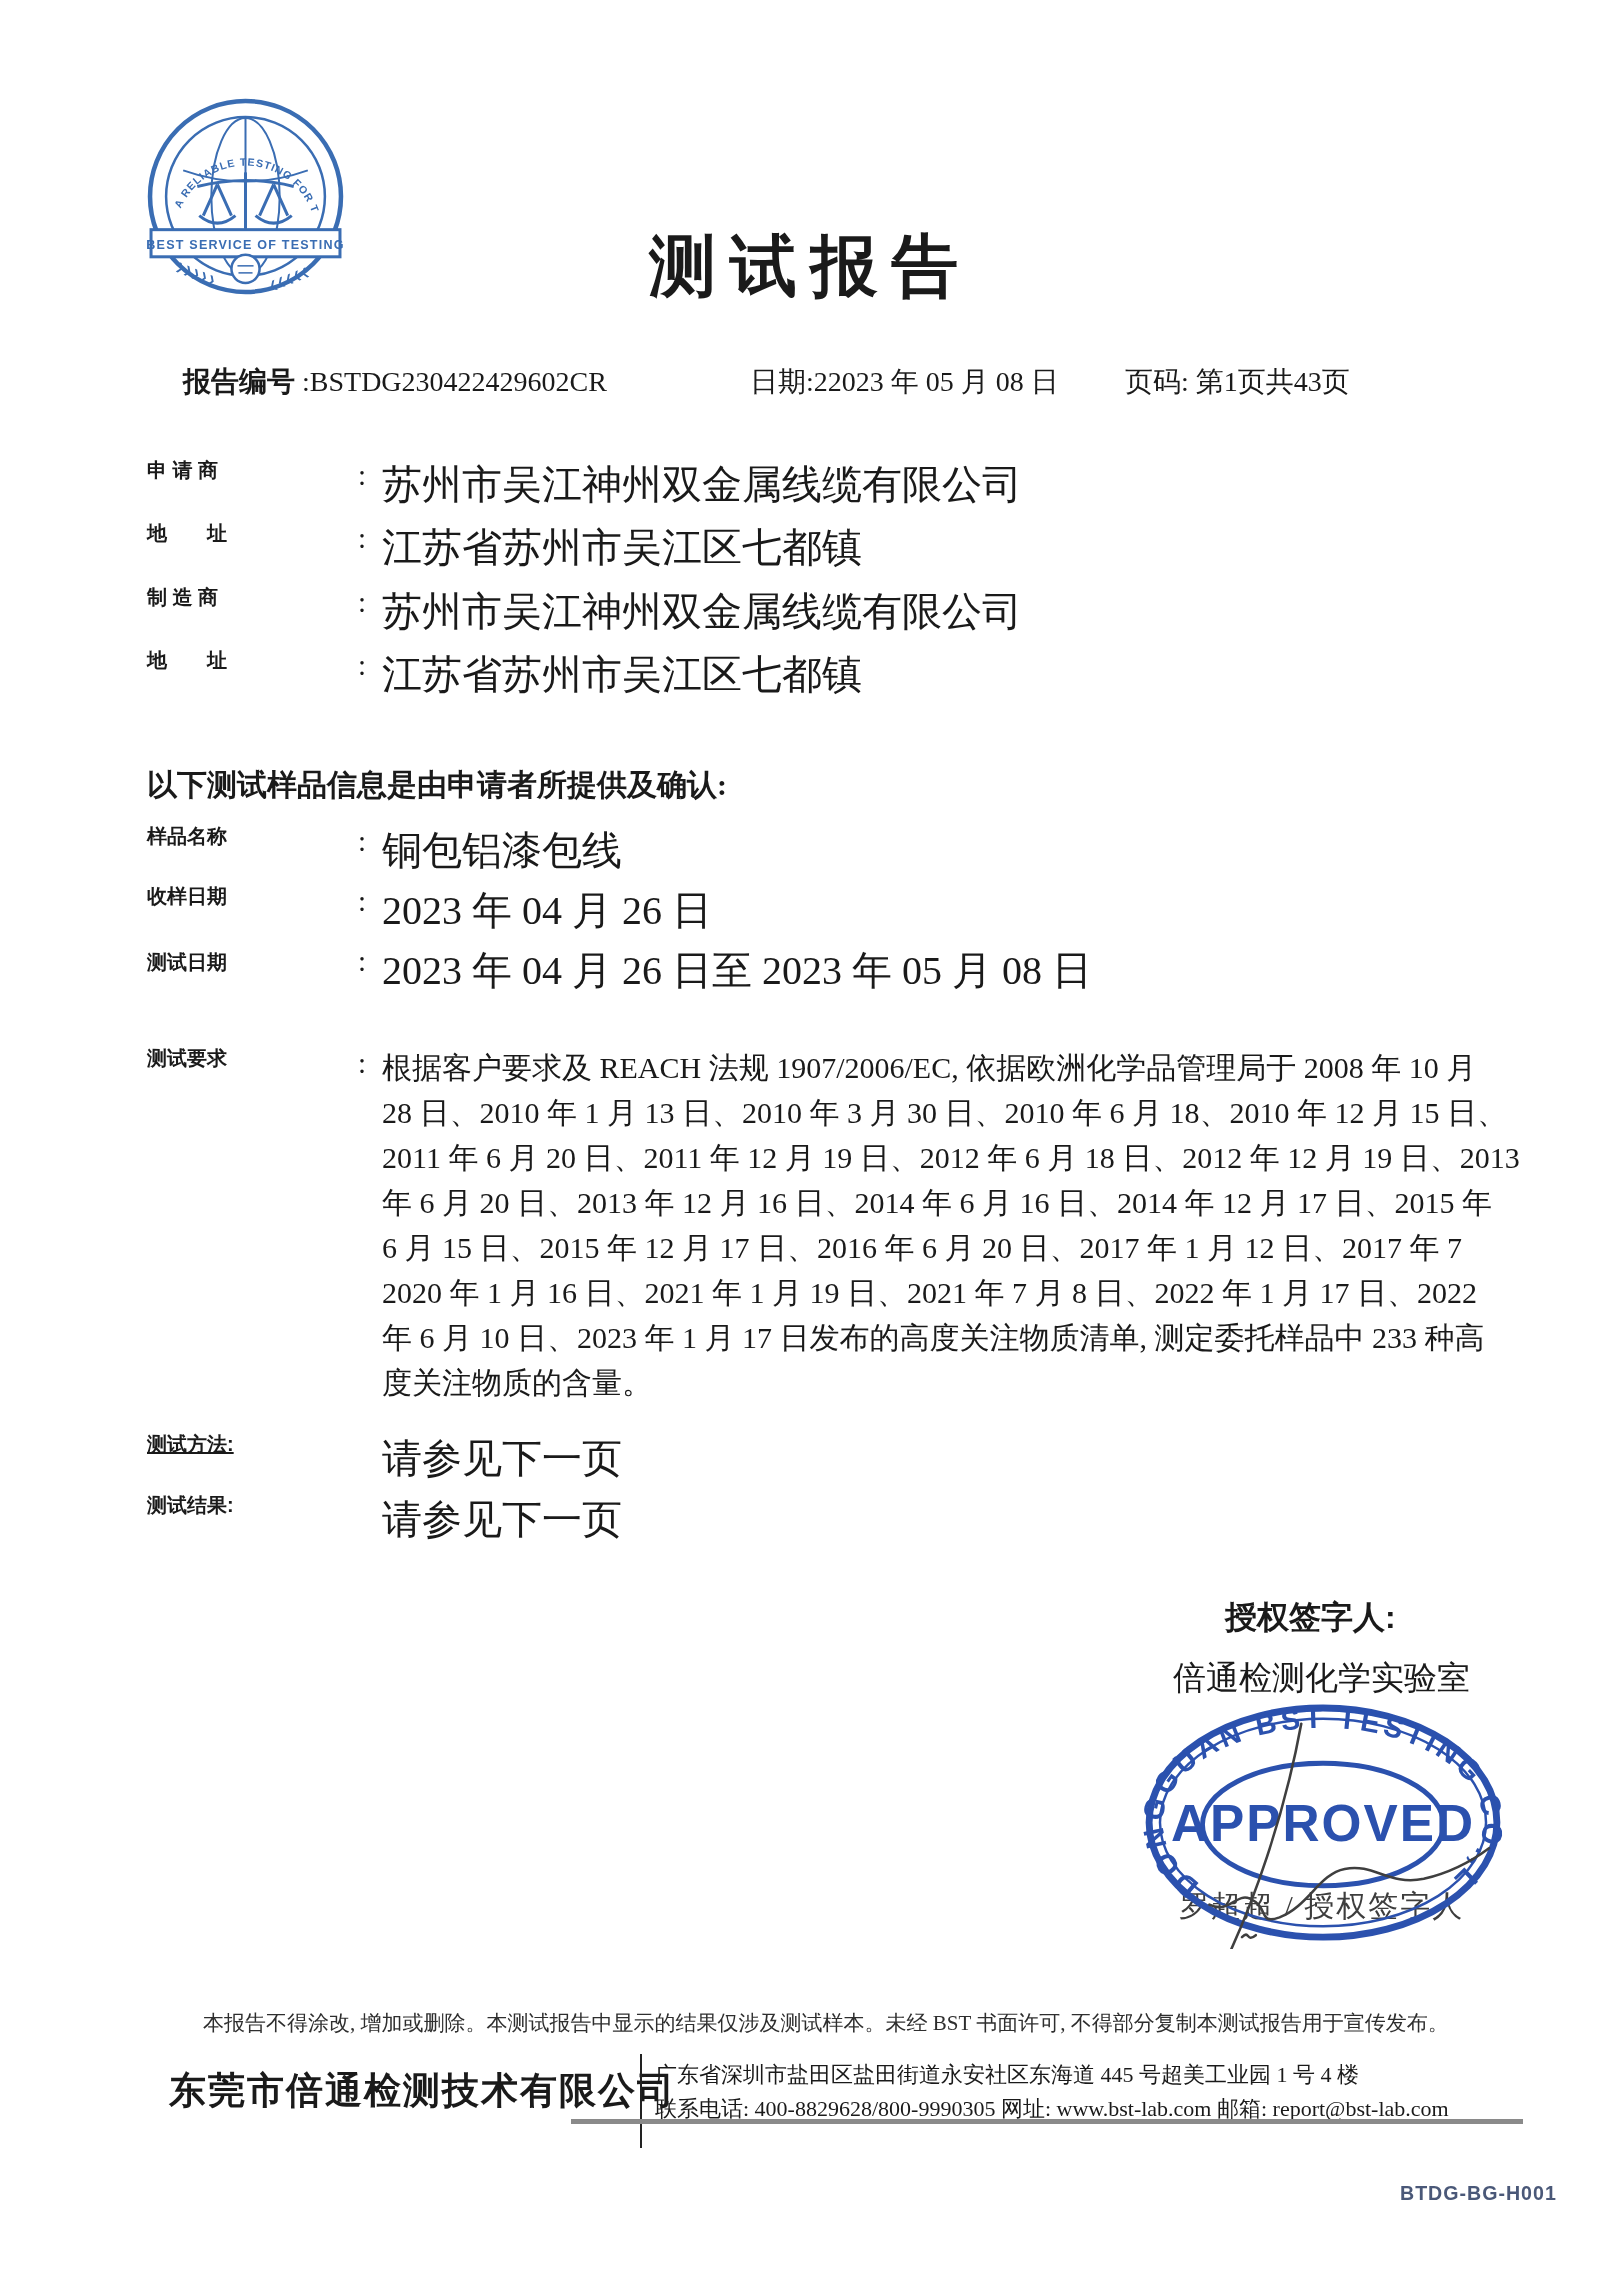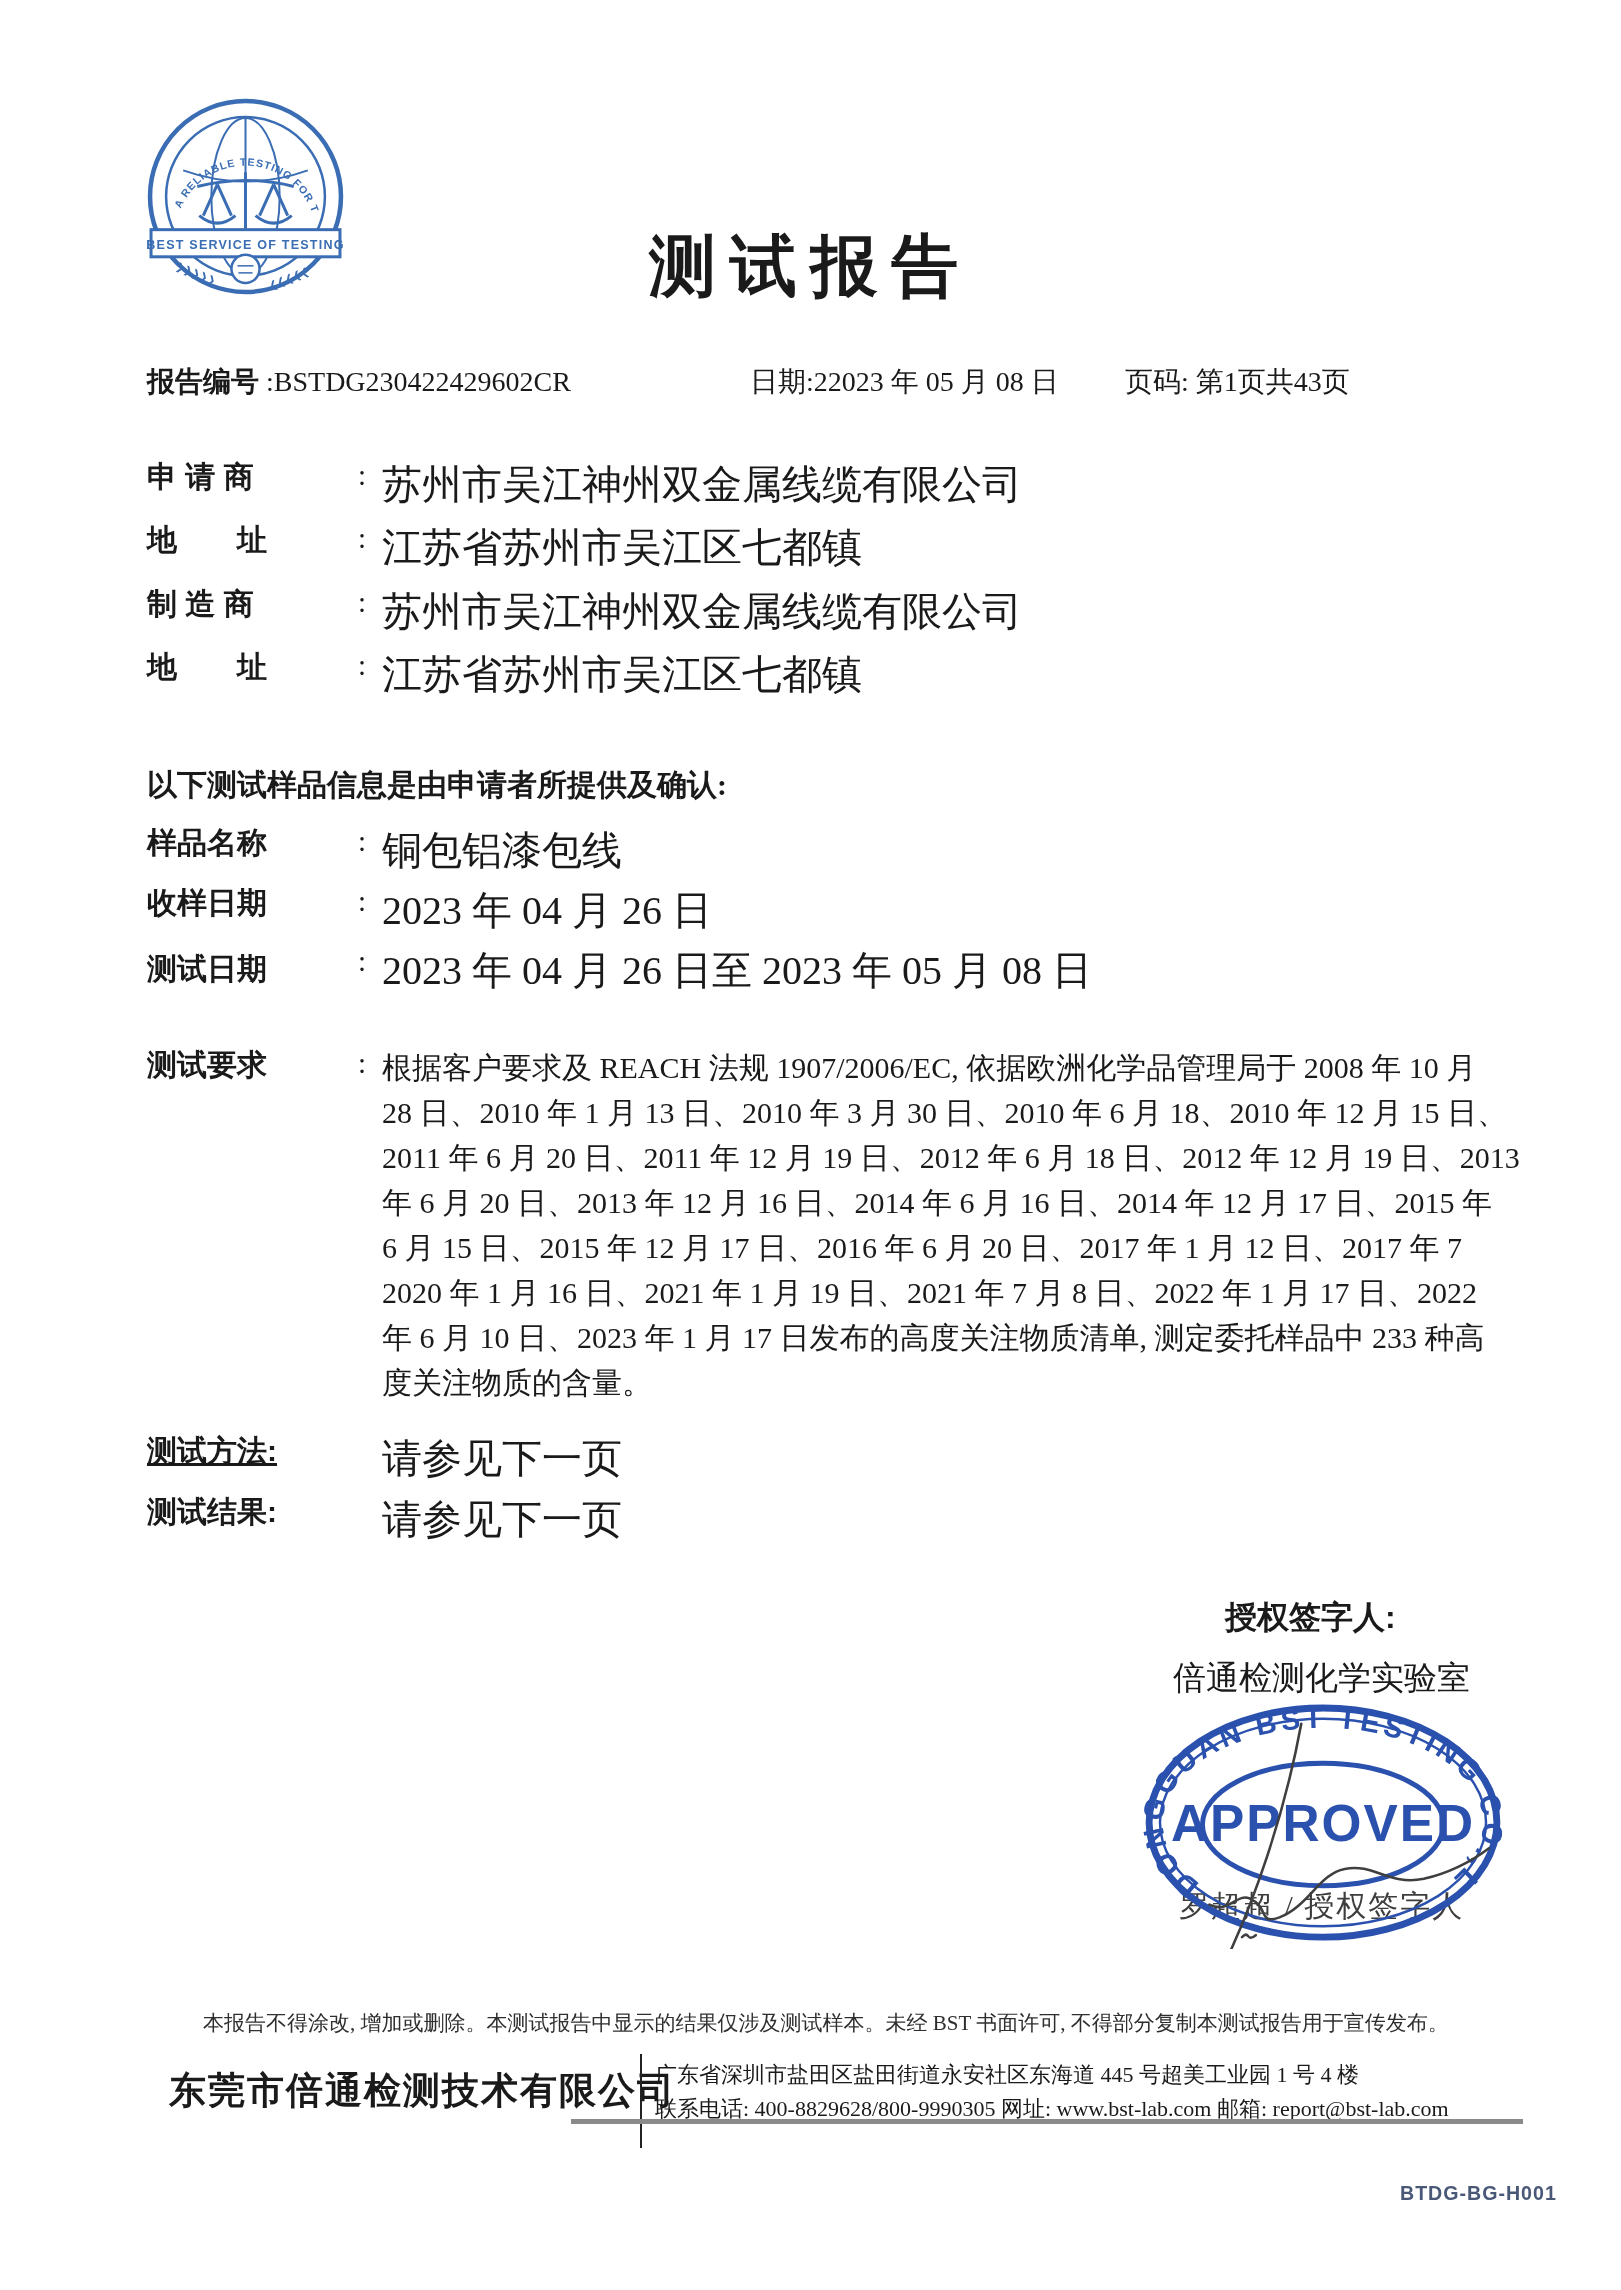--- a/index.html
+++ b/index.html
@@ -10,23 +10,23 @@
     font-family:"Liberation Serif","DejaVu Serif",serif;
     color:#1a1a1a;
     overflow:hidden;
   }
   .abs{position:absolute;}
   .doc-title{
     top:221px;left:50%;transform:translateX(-50%);
     font-size:67px;font-weight:700;letter-spacing:13.7px;white-space:nowrap;
   }
   .meta{top:363px;font-size:28px;white-space:nowrap;}
-  .meta .m-label{font-weight:600;}
+  .meta .m-label{font-weight:600;margin-left:36px;}
   .row-label{
-    left:147px;font-size:30px;font-weight:700;white-space:pre;
+    left:147px;font-size:20px;font-weight:700;white-space:pre;
     font-family:"Liberation Sans","DejaVu Sans",sans-serif;
   }
   .row-colon{left:358px;font-size:29px;}
   .row-value{left:382px;font-size:40px;white-space:nowrap;}
   .intro{left:147px;top:765px;font-size:30px;font-weight:600;}
   .req-lines{left:382px;top:1045px;width:1137px;font-size:30px;line-height:45px;}
   .req-lines div{white-space:nowrap;}
   .sig-heading{left:1225px;top:1596px;font-size:32px;font-weight:700;
     font-family:"Liberation Sans","DejaVu Sans",sans-serif;}
   .sig-lab{left:1173px;top:1656px;font-size:33px;}

